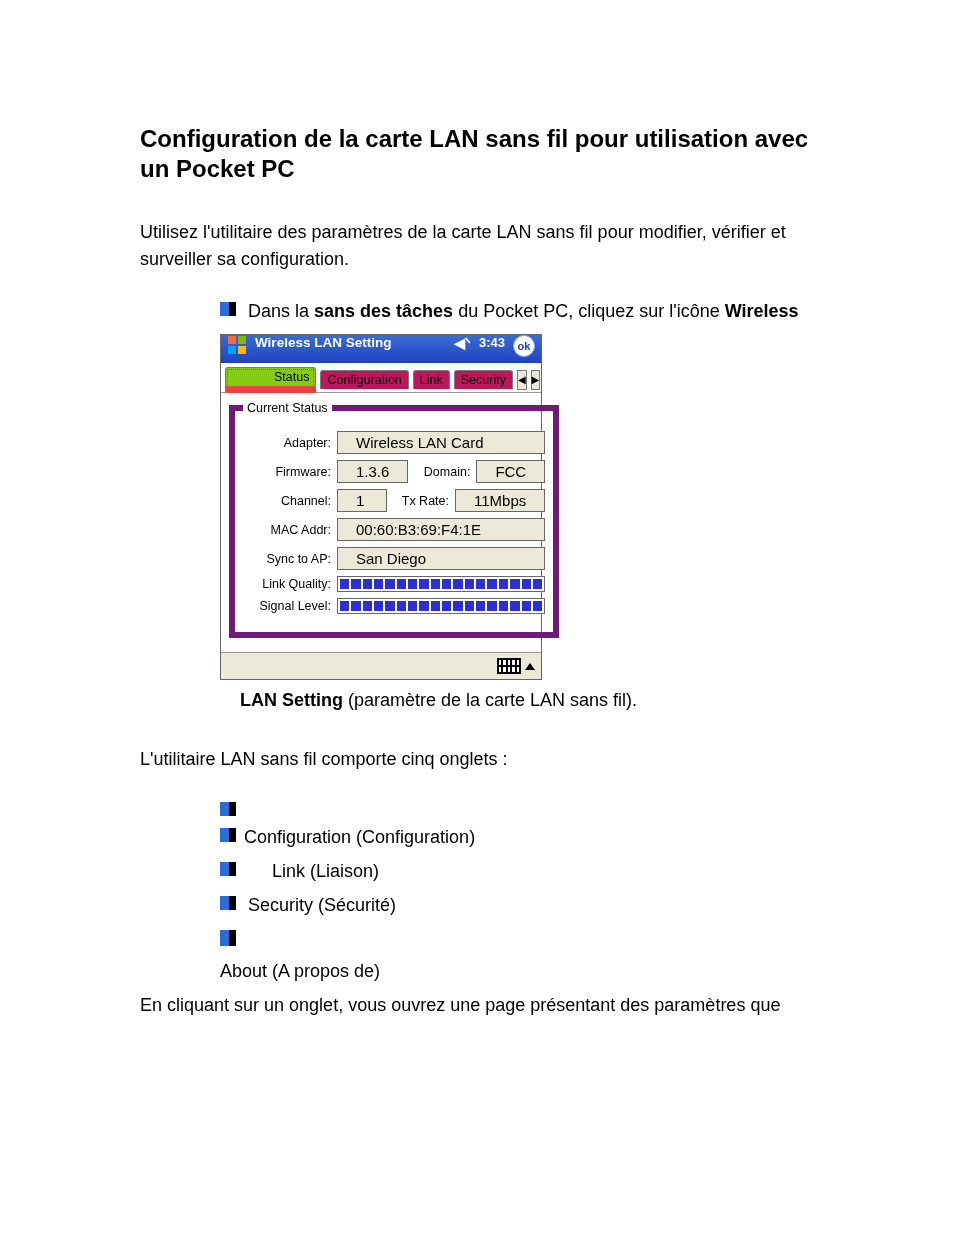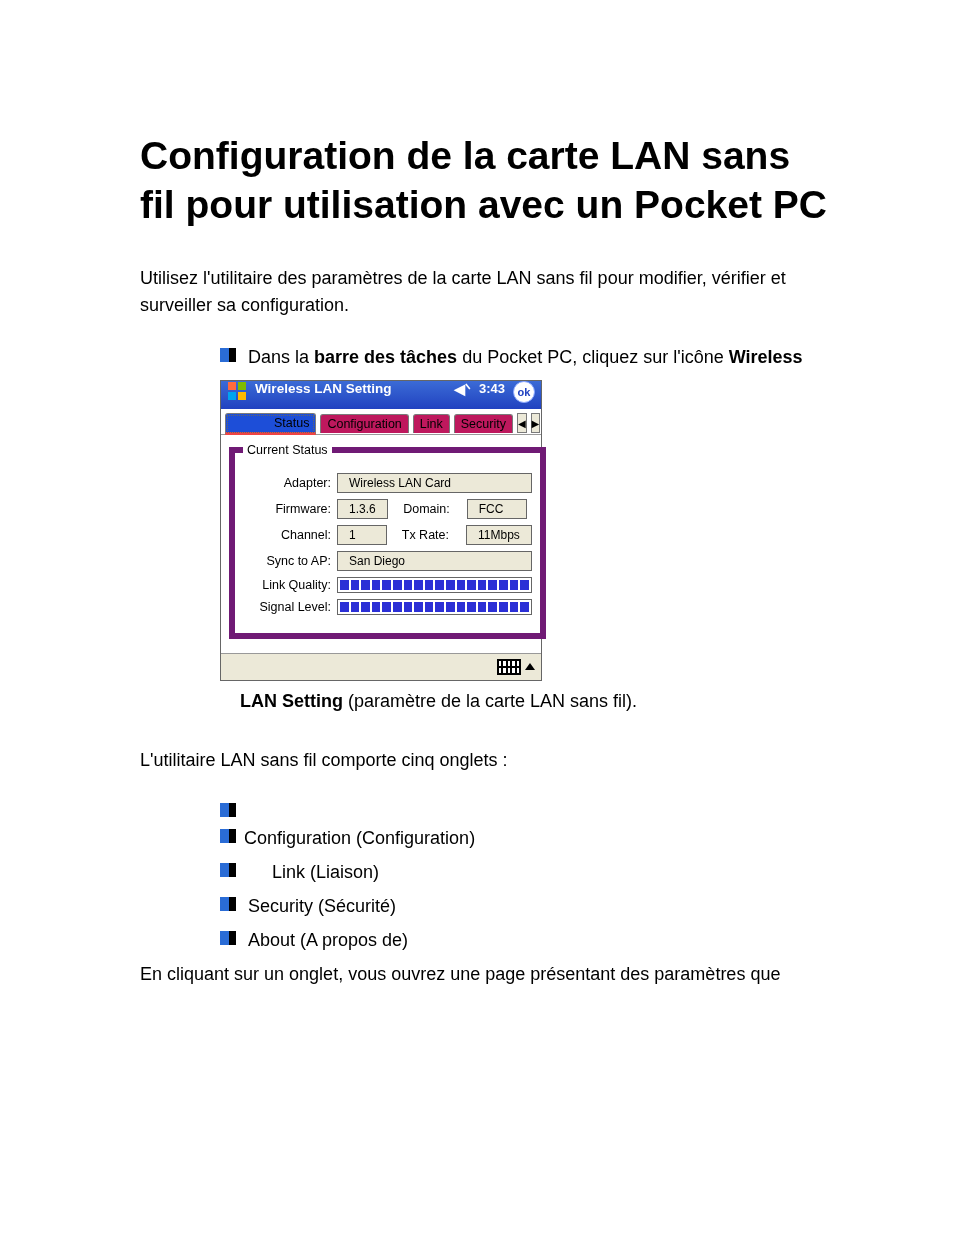--- a/index.html
+++ b/index.html
@@ -8,23 +8,23 @@
     font-family:Arial, Helvetica, sans-serif;
     color:#000;
   }
   .page{
     width:954px;
     min-height:1235px;
     box-sizing:border-box;
     padding:120px 120px 40px 140px;
   }
   h1{
-    font-size:39px;
+    font-size:24px;
     font-weight:bold;
-    margin:12px 0 35px 0;
+    margin:4px 0 35px 0;
     line-height:1.25;
   }
   .body-text{
     font-size:18px;
     line-height:1.5;
     margin:0 0 25px 0;
   }
   .bullet-row{
     display:flex;
     align-items:flex-start;
@@ -87,22 +87,22 @@
   .ppc-tab{
     border:1px solid #7a7a7a;
     border-bottom:none;
     padding:2px 6px;
     background:#be185d;
     font-size:12.5px;
     border-radius:3px 3px 0 0;
     cursor:pointer;
   }
   .ppc-tab.active{
-    background:#1d4ed8;
-    border-bottom:3px solid #ef4444;
+    background:#84cc16;
+    border-bottom:7px solid #ef4444;
     margin-bottom:-1px;
     outline:1px dotted #666;
     outline-offset:-3px;
     padding-left:48px;
   }
   .ppc-tabs .scroll-btn{
     width:16px;height:18px;
     border:1px solid #7a7a7a;
     background:#ece9d8;
     display:flex;align-items:center;justify-content:center;
@@ -118,27 +118,27 @@
   }
   fieldset.current legend{
     font-size:12.5px;padding:0 4px;
   }
   .row{display:flex;align-items:center;margin:6px 0;}
   .lbl{width:88px;text-align:right;padding-right:6px;font-size:12.5px;}
   .val{
     flex:1;
     border:1px solid #666;
     background:#ece9d8;
-    padding:2px 11px;
-    font-size:12px;
+    padding:2px 18px;
+    font-size:15px;
     min-height:14px;
     box-sizing:border-box;
   }
   .val.sm{flex:0 0 50px;}
-  .mid{width:62px;text-align:right;padding-right:17px;font-size:12.5px;}
+  .mid{width:62px;text-align:right;padding-right:6px;font-size:12.5px;}
   .meter{
     flex:1;height:16px;border:1px solid #666;background:#fff;
     display:flex;gap:2px;padding:2px;box-sizing:border-box;
   }
   .seg{flex:1;background:#2b2fd6;}
   .ppc-sip{
     height:26px;border-top:1px solid #999;
     display:flex;justify-content:flex-end;align-items:center;
     padding:0 6px;gap:4px;background:#ece9d8;
   }
@@ -157,21 +157,21 @@
 <body>
 
 <div class="page">
   <h1>Configuration de la carte LAN sans fil pour utilisation avec un Pocket PC</h1>
 
   <p class="body-text">Utilisez l'utilitaire des paramètres de la carte LAN sans fil pour modifier, vérifier et surveiller sa configuration.</p>
 
   <div class="bullet-row">
     <div class="bullet-icon"></div>
     <div>
-      <span>Dans la </span><span class="bold">barre des tâches</span><span> du Pocket PC, cliquez sur l'icône </span><span class="bold">Wireless</span>
+      <span>Dans la </span><span class="bold">sans des tâches</span><span> du Pocket PC, cliquez sur l'icône </span><span class="bold">Wireless</span>
     </div>
   </div>
 
   <div class="ppc">
     <div class="ppc-title">
       <svg class="ppc-start" viewBox="0 0 20 20">
         <rect x="1" y="1" width="8" height="8" fill="#ff6b3d"></rect>
         <rect x="11" y="1" width="8" height="8" fill="#7fba00"></rect>
         <rect x="1" y="11" width="8" height="8" fill="#00a4ef"></rect>
         <rect x="11" y="11" width="8" height="8" fill="#ffb900"></rect>
@@ -208,20 +208,24 @@
           <div class="val" style="flex:0 0 60px">FCC</div>
         </div>
 
         <div class="row">
           <div class="lbl">Channel:</div>
           <div class="val sm">1</div>
           <div class="mid">Tx Rate:</div>
           <div class="val" style="flex:0 0 60px">11Mbps</div>
         </div>
 
+        <div class="row">
+          <div class="lbl">MAC Addr:</div>
+          <div class="val">00:60:B3:69:F4:1E</div>
+        </div>
 
         <div class="row">
           <div class="lbl">Sync to AP:</div>
           <div class="val">San Diego</div>
         </div>
 
 
         <div class="row">
           <div class="lbl">Link Quality:</div>
           <div class="meter" id="lq-meter">
@@ -304,20 +308,20 @@
         <span>Configuration (Configuration)</span>
       </div>
       <div class="bullet-row" style="margin-left: 0px; gap: 36px;">
         <div class="bullet-icon"></div>
         <span>Link (Liaison)</span>
       </div>
       <div class="bullet-row" style="margin-left: 0px;">
         <div class="bullet-icon"></div>
         <span>Security (Sécurité)</span>
       </div>
-      <div class="bullet-row" style="margin-left: 0px;">
+      <div class="bullet-row" style="margin-left: 0px; flex-direction: column;">
         <div class="bullet-icon"></div>
         <span>About (A propos de)</span>
       </div>
     </div>
 
   <p class="body-text" style="margin-top:4px;">En cliquant sur un onglet, vous ouvrez une page présentant des paramètres que</p>
 </div>
 
 </body></html>

